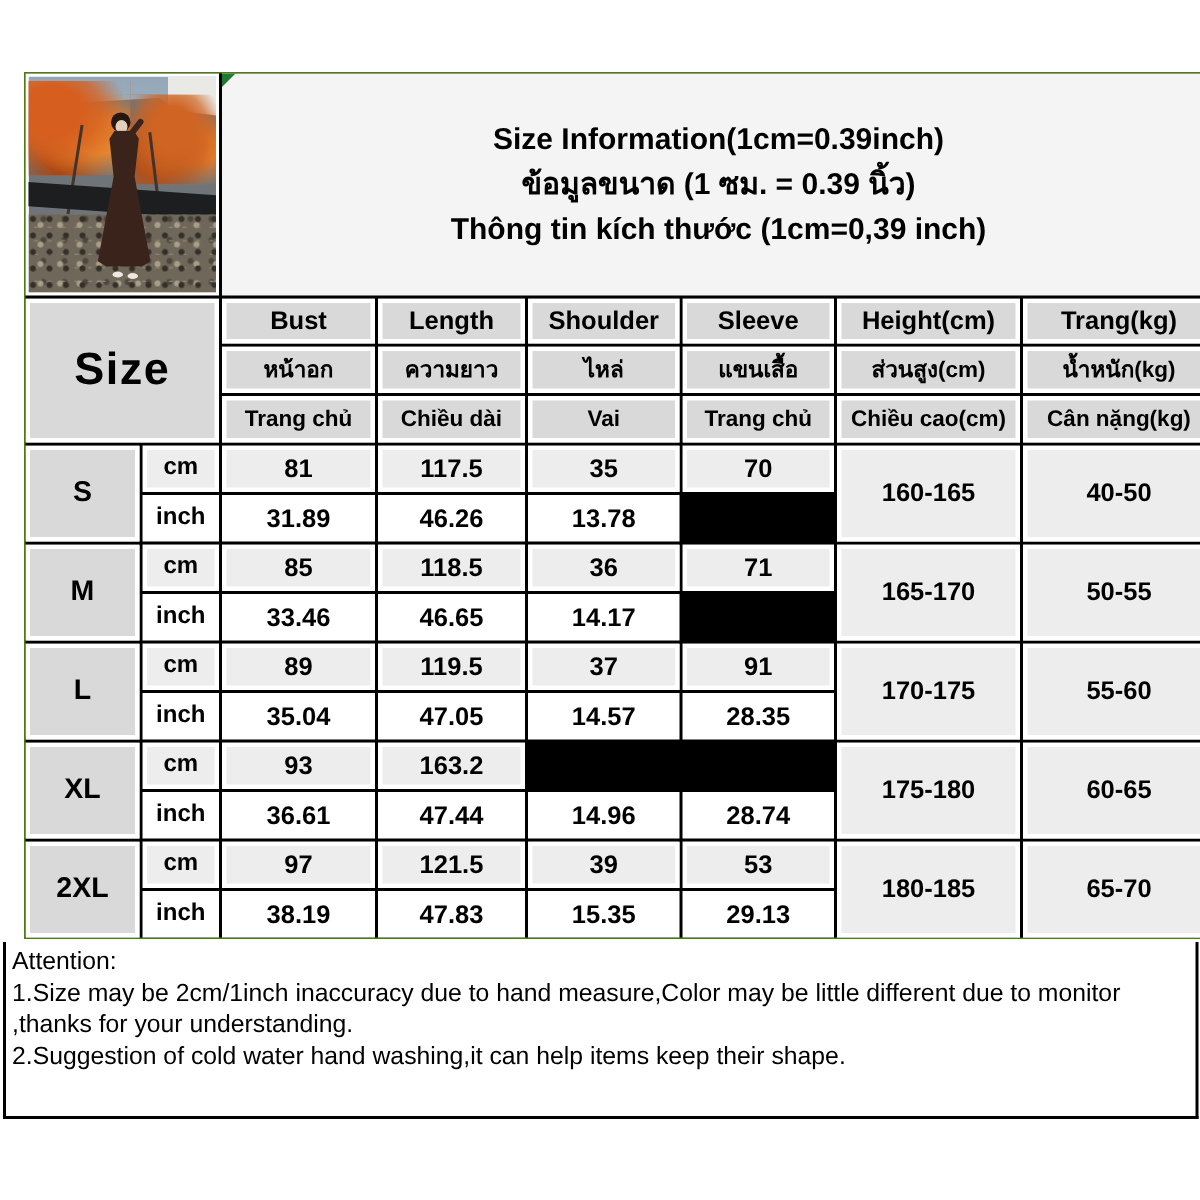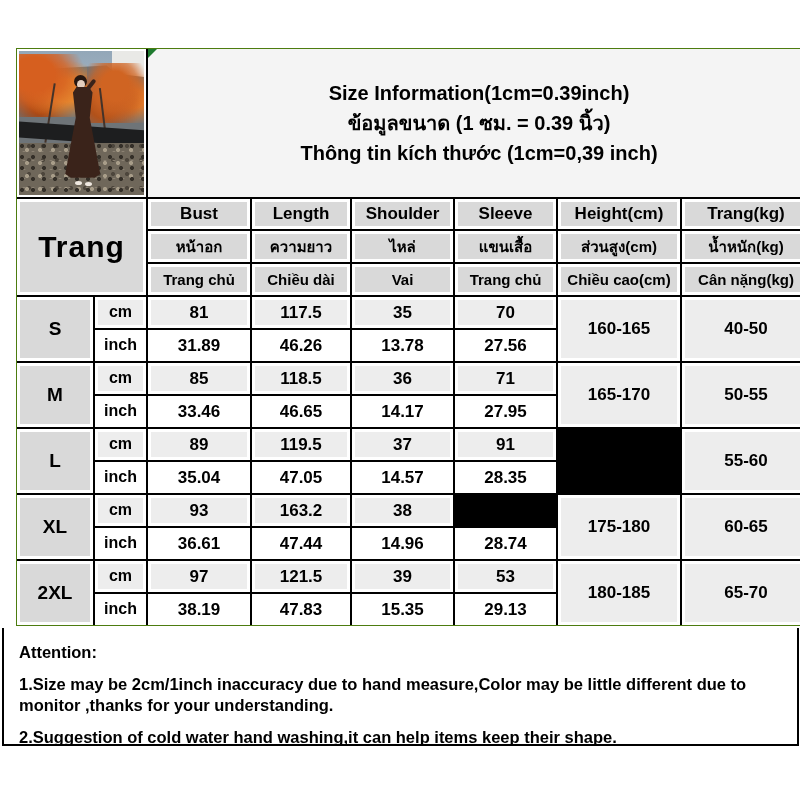--- a/index.html
+++ b/index.html
@@ -35,21 +35,21 @@
   .marker{
     position:absolute;left:0;top:0;width:0;height:0;
     border-top:9px solid #1e7a2e;border-right:9px solid transparent;
   }
   
   .attention{
     position:absolute;left:2px;top:628px;width:785px;height:109px;
     border:2px solid #000;border-top:none;background:#fff;
     padding:3px 4px 4px 4px;font-size:16.5px;line-height:21px;
   }
-  .att-p{margin:11px;font-weight:bold;}
+  .att-p{margin:0;}
   
   .photo-cell{background:#fff;padding:2px;display:block;position:relative;}
   .photo{position:absolute;left:2px;top:2px;right:2px;bottom:2px;overflow:hidden;}
   .photo *{position:absolute;}
   .sky{inset:0;background:linear-gradient(#93a7b8,#bcc8d1 70%);}
   .pillar{right:0;top:0;width:26%;height:42%;background:#e9e9e6;}
   .wall{left:0;top:10%;width:100%;height:58%;background:#6e7478;
         clip-path:polygon(0 6%,70% 0,78% 10%,100% 14%,100% 100%,0 100%);}
   .planter{left:-4%;top:52%;width:112%;height:11%;background:#1d1e1f;
            transform:rotate(4deg);}
@@ -106,21 +106,21 @@
     </div>
   </div>
 
   <div class="cell title-cell" style="grid-area:1/3/2/9">
     <span class="marker"></span>
     <div class="title-line">Size Information(1cm=0.39inch)</div>
     <div class="title-line">ข้อมูลขนาด (1 ซม. = 0.39 นิ้ว)</div>
     <div class="title-line">Thông tin kích thước (1cm=0,39 inch)</div>
   </div>
 
-  <div class="cell g size-hdr" style="grid-area:2/1/5/3">Trang</div>
+  <div class="cell g size-hdr" style="grid-area:2/1/5/3">Size</div>
 
   <div class="cell g" style="grid-area:2/3">Bust</div>
   <div class="cell g" style="grid-area:2/4">Length</div>
   <div class="cell g" style="grid-area:2/5">Shoulder</div>
   <div class="cell g" style="grid-area:2/6">Sleeve</div>
   <div class="cell g" style="grid-area:2/7">Height(cm)</div>
   <div class="cell g" style="grid-area:2/8">Trang(kg)</div>
 
   <div class="cell g hdr-th" style="grid-area:3/3">หน้าอก</div>
   <div class="cell g hdr-th" style="grid-area:3/4">ความยาว</div>
@@ -139,57 +139,55 @@
   <div class="cell g size-cell" style="grid-area:5/1/7/2">S</div>
   <div class="cell lg unit" style="grid-area:5/2">cm</div>
   <div class="cell unit" style="grid-area:6/2">inch</div>
   <div class="cell lg" style="grid-area:5/3">81</div>
   <div class="cell lg" style="grid-area:5/4">117.5</div>
   <div class="cell lg" style="grid-area:5/5">35</div>
   <div class="cell lg" style="grid-area:5/6">70</div>
   <div class="cell" style="grid-area:6/3">31.89</div>
   <div class="cell" style="grid-area:6/4">46.26</div>
   <div class="cell" style="grid-area:6/5">13.78</div>
-  <div class="cell" style="grid-area:6/6">27.56</div>
   <div class="cell lg" style="grid-area:5/7/7/8">160-165</div>
   <div class="cell lg" style="grid-area:5/8/7/9">40-50</div>
 
   <div class="cell g size-cell" style="grid-area:7/1/9/2">M</div>
   <div class="cell lg unit" style="grid-area:7/2">cm</div>
   <div class="cell unit" style="grid-area:8/2">inch</div>
   <div class="cell lg" style="grid-area:7/3">85</div>
   <div class="cell lg" style="grid-area:7/4">118.5</div>
   <div class="cell lg" style="grid-area:7/5">36</div>
   <div class="cell lg" style="grid-area:7/6">71</div>
   <div class="cell" style="grid-area:8/3">33.46</div>
   <div class="cell" style="grid-area:8/4">46.65</div>
   <div class="cell" style="grid-area:8/5">14.17</div>
-  <div class="cell" style="grid-area:8/6">27.95</div>
   <div class="cell lg" style="grid-area:7/7/9/8">165-170</div>
   <div class="cell lg" style="grid-area:7/8/9/9">50-55</div>
 
   <div class="cell g size-cell" style="grid-area:9/1/11/2">L</div>
   <div class="cell lg unit" style="grid-area:9/2">cm</div>
   <div class="cell unit" style="grid-area:10/2">inch</div>
   <div class="cell lg" style="grid-area:9/3">89</div>
   <div class="cell lg" style="grid-area:9/4">119.5</div>
   <div class="cell lg" style="grid-area:9/5">37</div>
   <div class="cell lg" style="grid-area:9/6">91</div>
   <div class="cell" style="grid-area:10/3">35.04</div>
   <div class="cell" style="grid-area:10/4">47.05</div>
   <div class="cell" style="grid-area:10/5">14.57</div>
   <div class="cell" style="grid-area:10/6">28.35</div>
+  <div class="cell lg" style="grid-area:9/7/11/8">170-175</div>
   <div class="cell lg" style="grid-area:9/8/11/9">55-60</div>
 
   <div class="cell g size-cell" style="grid-area:11/1/13/2">XL</div>
   <div class="cell lg unit" style="grid-area:11/2">cm</div>
   <div class="cell unit" style="grid-area:12/2">inch</div>
   <div class="cell lg" style="grid-area:11/3">93</div>
   <div class="cell lg" style="grid-area:11/4">163.2</div>
-  <div class="cell lg" style="grid-area:11/5">38</div>
   <div class="cell" style="grid-area:12/3">36.61</div>
   <div class="cell" style="grid-area:12/4">47.44</div>
   <div class="cell" style="grid-area:12/5">14.96</div>
   <div class="cell" style="grid-area:12/6">28.74</div>
   <div class="cell lg" style="grid-area:11/7/13/8">175-180</div>
   <div class="cell lg" style="grid-area:11/8/13/9">60-65</div>
 
   <div class="cell g size-cell" style="grid-area:13/1/15/2">2XL</div>
   <div class="cell lg unit" style="grid-area:13/2">cm</div>
   <div class="cell unit" style="grid-area:14/2">inch</div>

